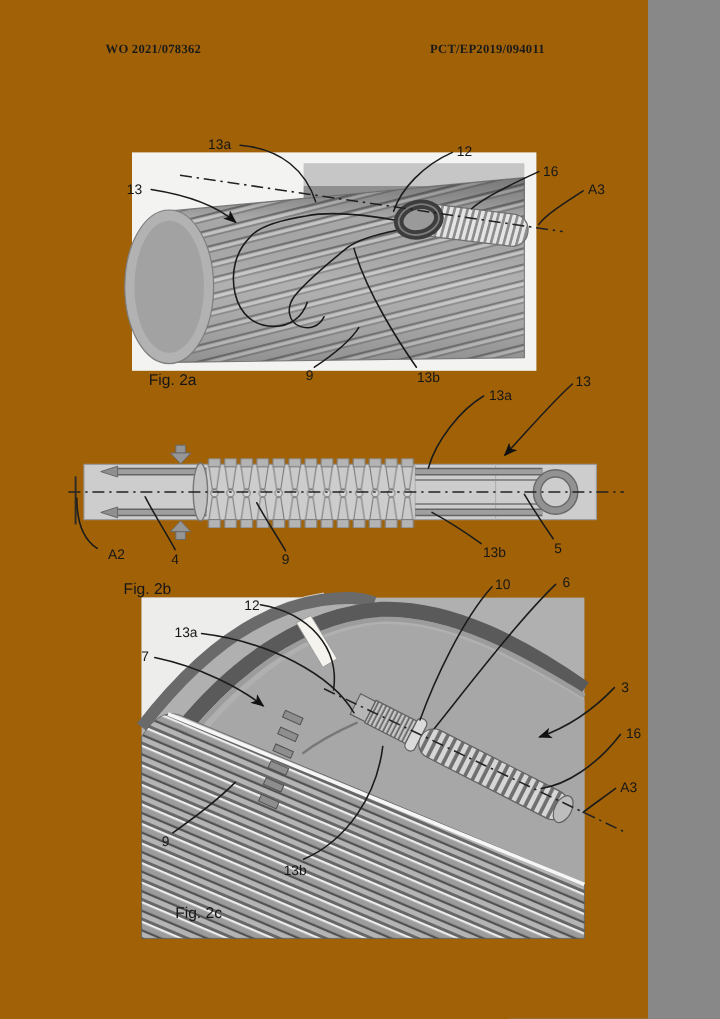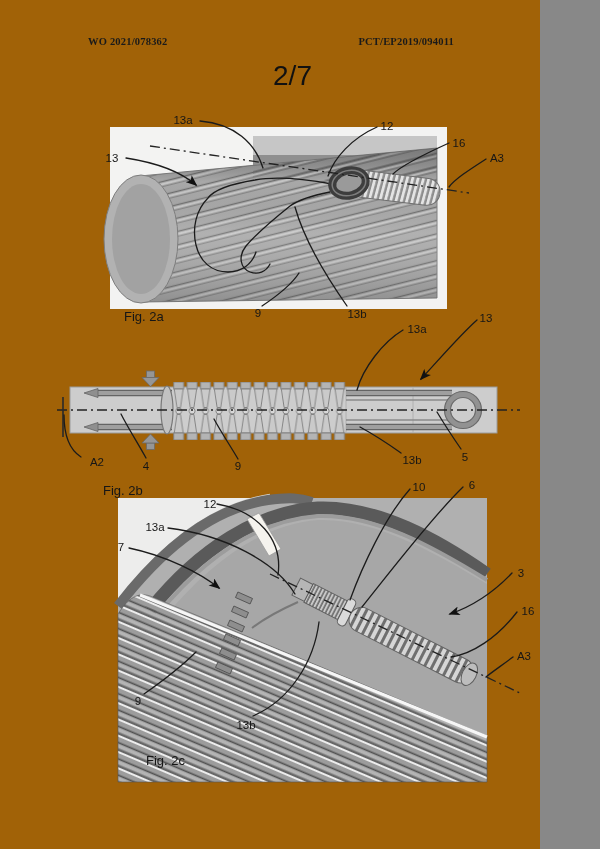--- a/index.html
+++ b/index.html
@@ -17,21 +17,20 @@
   .ldr{fill:none;stroke:#1b1b1b;stroke-width:1.3;stroke-linecap:round;}
   .axis{fill:none;stroke:#222;stroke-width:1.3;stroke-dasharray:10 4 2 4;}
 </style>
 </head>
 <body>
 
 <div class="page">
 
   <div class="hdr hdr-left">WO 2021/078362</div>
   <div class="hdr hdr-right">PCT/EP2019/094011</div>
-  <div class="sheetno">2/7</div>
 
   <svg width="600" height="849" viewBox="0 0 600 849">
     <defs>
       <marker id="ah" viewBox="0 0 10 8" refX="8.5" refY="4" markerWidth="9" markerHeight="7" orient="auto">
         <path d="M0,0 L10,4 L0,8 L2.5,4 Z" fill="#111"></path>
       </marker>
       <pattern id="stripesA" patternUnits="userSpaceOnUse" width="100" height="13" patternTransform="rotate(-14)">
         <rect x="0" y="0" width="100" height="6.5" fill="#a8a8a8"></rect>
         <rect x="0" y="6.5" width="100" height="2.2" fill="#6f6f6f"></rect>
         <rect x="0" y="8.7" width="100" height="2.6" fill="#c6c6c6"></rect>

